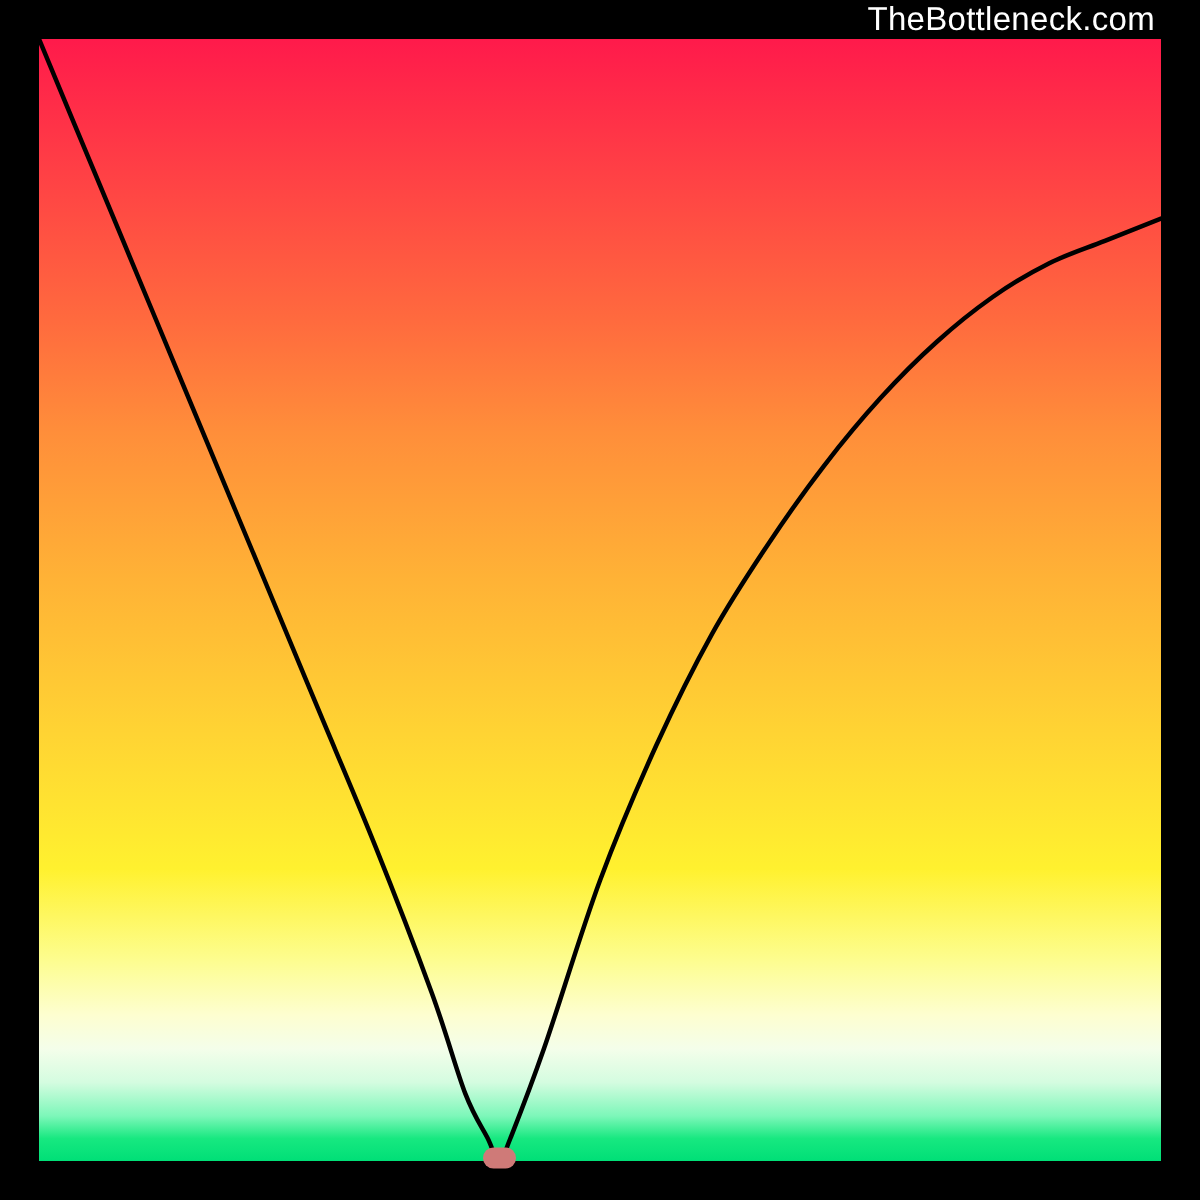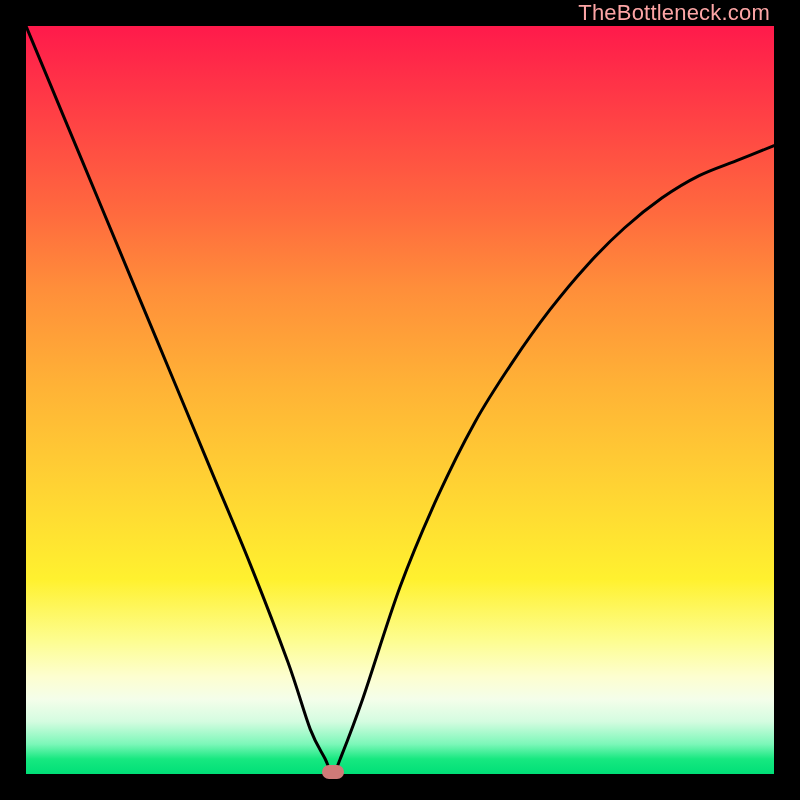--- a/index.html
+++ b/index.html
@@ -41,21 +41,21 @@
       #d4fce0 93%,
       #7cf7b9 96%,
       #17e880 98%,
       #00df77 100%
     );
   }
   .watermark {
     position: absolute;
     top: 0px;
     right: 30px;
-    color: #fca5a5;
+    color: #ffffff;
     font-size: 22px;
     font-weight: 400;
     letter-spacing: 0.2px;
   }
   svg.curve {
     position: absolute;
     left: 0;
     top: 0;
     width: 748px;
     height: 748px;

